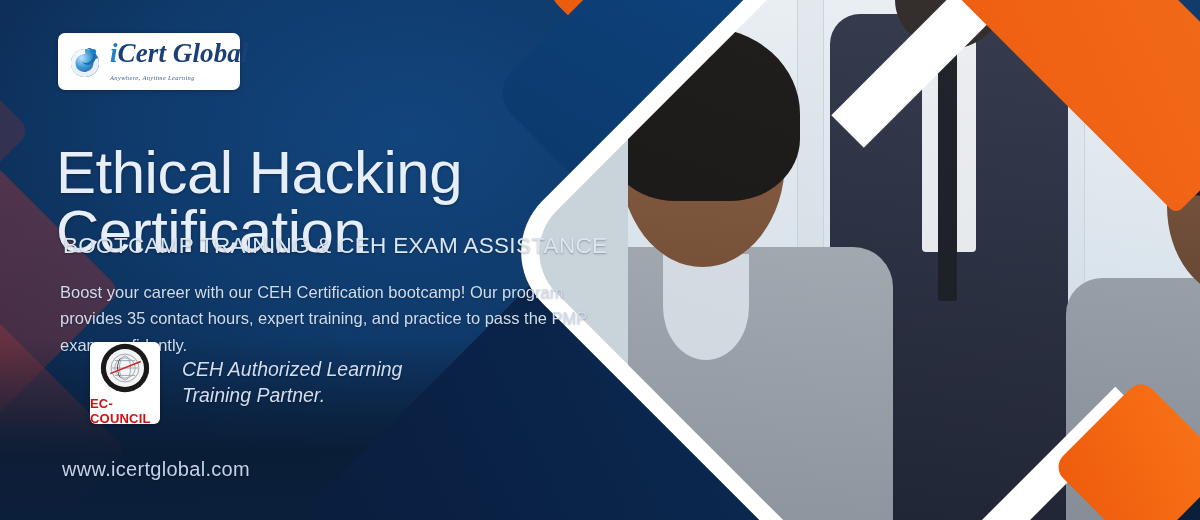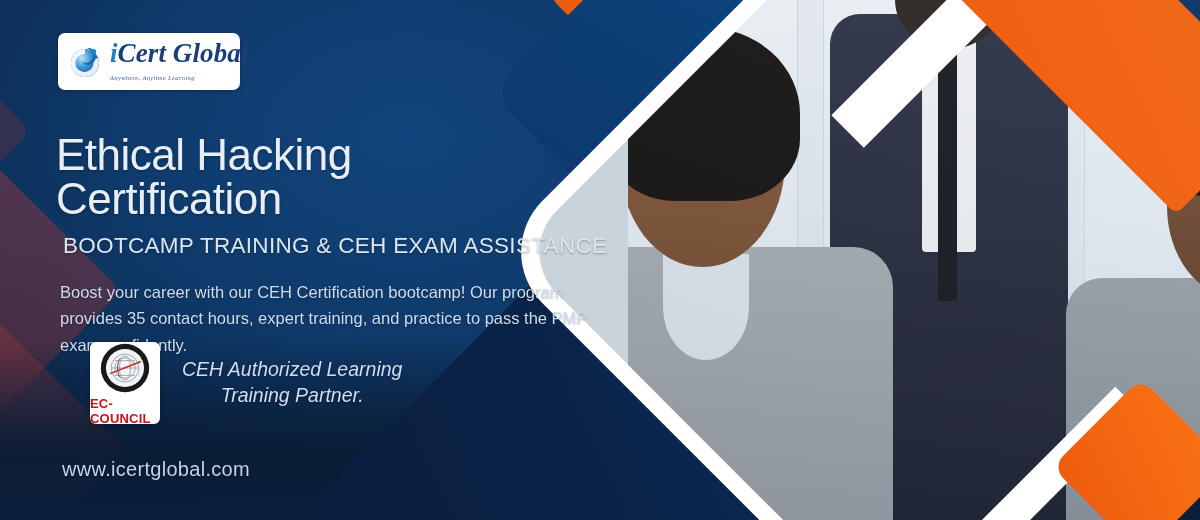--- a/index.html
+++ b/index.html
@@ -347,21 +347,21 @@
     letter-spacing: .35px;
     white-space: nowrap;
   }
 
   
   .headline {
     position: absolute;
     left: 56px;
     top: 104px;
     width: 580px;
-    font-size: 44px;
+    font-size: 60px;
     line-height: 0.98;
     font-weight: 300;
     color: #e7eef7;
     letter-spacing: -0.5px;
     text-shadow: 0 1px 3px rgba(0,0,0,.30);
   }
   .headline .l2 { display: block; }
 
   
   .subhead {
@@ -420,21 +420,21 @@
     color: #cc1111;
     letter-spacing: .2px;
   }
   .partner-text {
     font-size: 19.5px;
     font-style: italic;
     line-height: 1.32;
     color: #d2def0;
     text-shadow: 0 1px 2px rgba(0,0,0,.30);
   }
-  .partner-text .pl2 { display: block; text-align: center; }
+  .partner-text .pl2 { display: block; }
 
   
   .site-url {
     position: absolute;
     left: 62px;
     top: 458px;
     font-size: 20px;
     font-weight: 400;
     color: #c3d2e6;
     letter-spacing: .3px;

